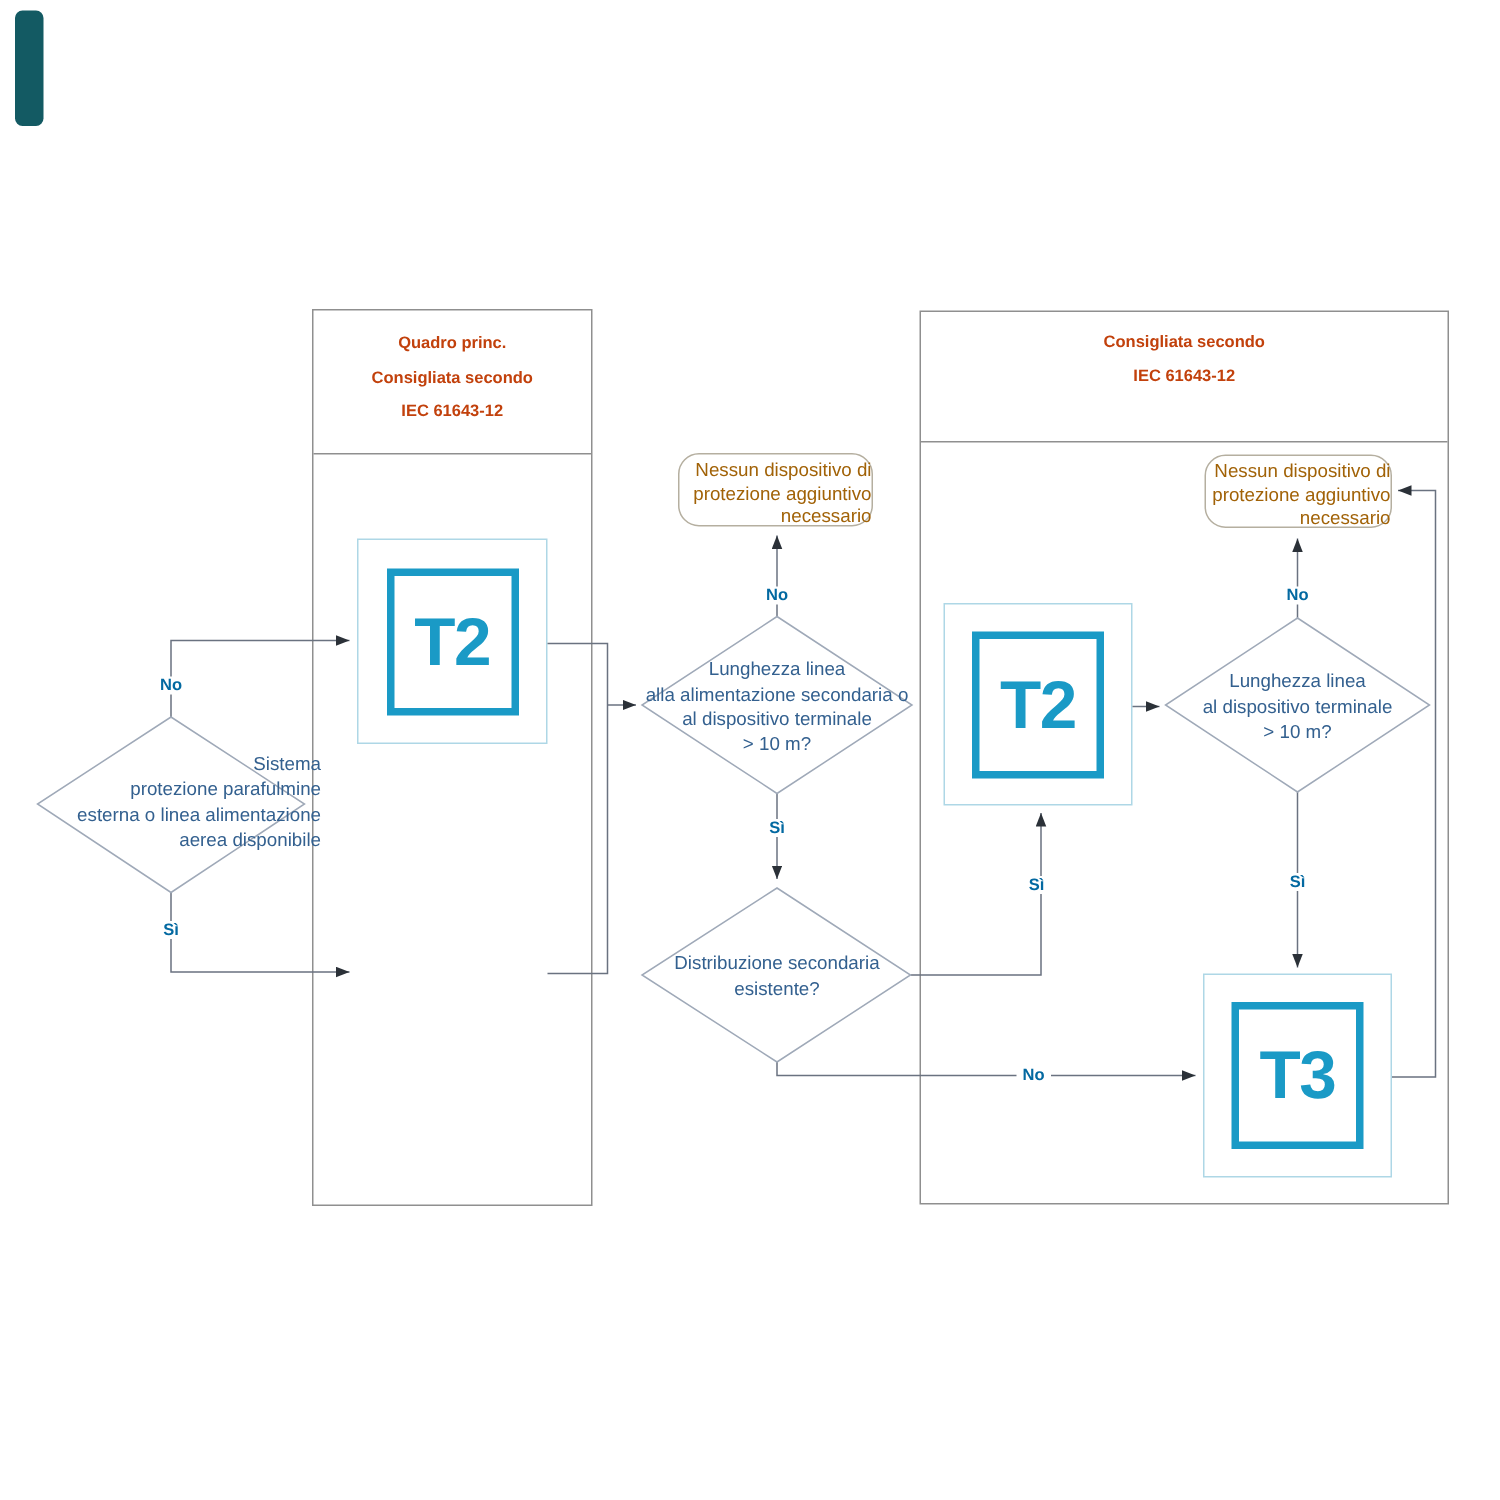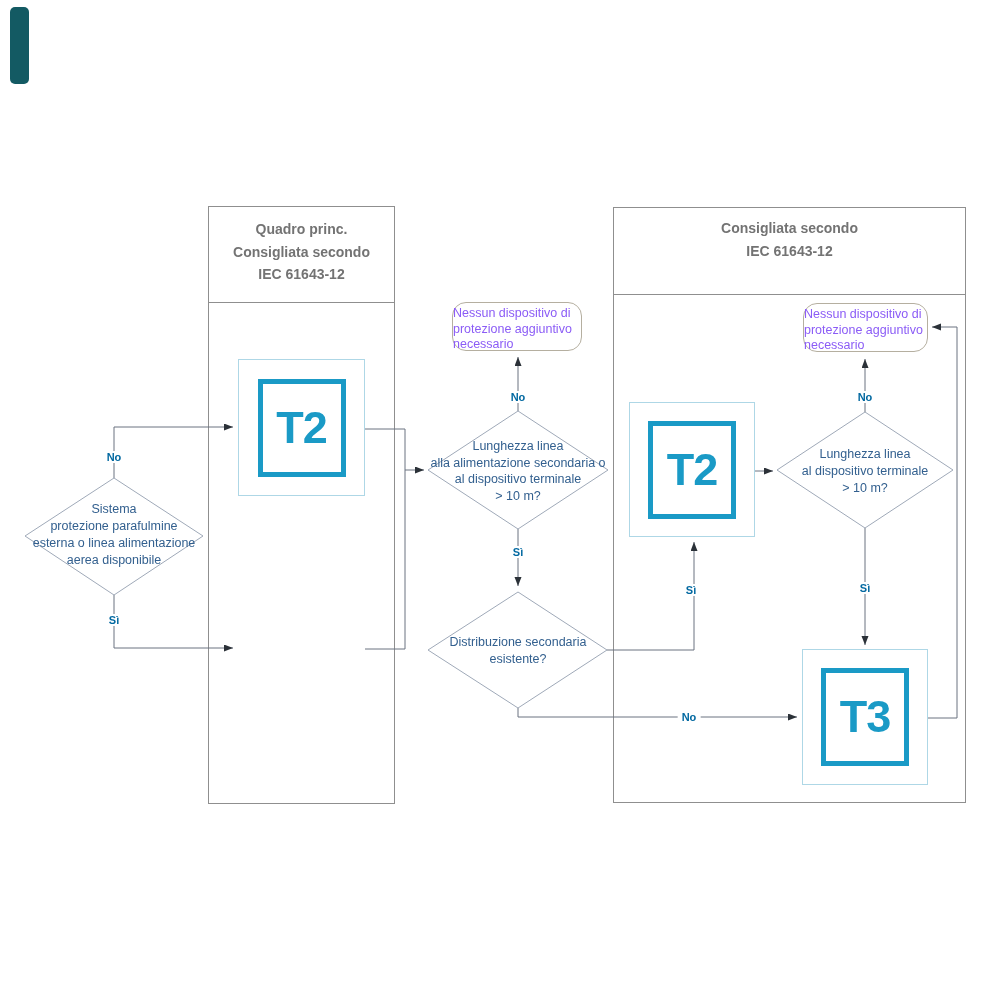--- a/index.html
+++ b/index.html
@@ -7,44 +7,44 @@
           font-family:"Liberation Sans","DejaVu Sans",sans-serif;}
   .abs{position:absolute;box-sizing:border-box;}
   svg.wires{position:absolute;left:0;top:0;width:1000px;height:1000px;}
 
   
   .brand-mark{left:10px;top:7px;width:19px;height:77px;border-radius:5px;background:#135a63;}
 
   
   .panel{border:1px solid #8f8f8f;background:#ffffff;}
   .panel-header{position:absolute;left:0;top:0;width:100%;border-bottom:1px solid #8f8f8f;
-                text-align:center;color:#737373;font-weight:bold;font-size:14px;line-height:22.5px;}
+                text-align:center;color:#c2410c;font-weight:bold;font-size:11px;line-height:22.5px;}
   .panel-main{left:208px;top:206px;width:187px;height:598px;}
   .panel-main .panel-header{height:84px;padding-top:11px;}
   .panel-secondary{left:613px;top:207px;width:353px;height:596px;}
   .panel-secondary .panel-header{height:77px;padding-top:9px;}
 
   
   .dev-outer{border:1px solid #aed7e6;background:#ffffff;display:flex;align-items:center;justify-content:center;}
   .dev-inner{width:78px;height:88px;border:5px solid #1a9ac6;display:flex;align-items:center;justify-content:center;
              color:#1a9ac6;font-weight:bold;font-size:45px;letter-spacing:-1px;background:#ffffff;}
   .dev-t2-main{left:238px;top:359px;width:127px;height:137px;}
   .dev-t1-main{left:238px;top:583px;width:127px;height:135px;}
   .dev-t2-sec{left:629px;top:402px;width:126px;height:135px;}
   .dev-t3{left:802px;top:649px;width:126px;height:136px;}
 
   
-  .outcome{border:1.3px solid #b5afa0;border-radius:14px;background:#ffffff;color:#8b5cf6;
-           font-size:12.5px;line-height:15.5px;text-align:left;}
+  .outcome{border:1.3px solid #b5afa0;border-radius:14px;background:#ffffff;color:#a16207;
+           font-size:12.5px;line-height:15.5px;text-align:right;}
   .outcome-mid{left:452px;top:302px;width:130px;height:49px;padding-top:3px;}
   .outcome-right{left:803px;top:303px;width:125px;height:49px;padding-top:3px;}
 
   
   .dtext{color:#33608f;text-align:center;font-size:12.5px;}
-  .dtext-start{left:14px;top:501px;width:200px;line-height:17px;}
+  .dtext-start{left:14px;top:501px;width:200px;line-height:17px;text-align:right;}
   .dtext-mid{left:413px;top:438px;width:210px;line-height:16.5px;}
   .dtext-secondary{left:418px;top:634px;width:200px;line-height:17px;}
   .dtext-right{left:775px;top:446px;width:180px;line-height:17px;}
 
   
   .yn{color:#0369a1;font-weight:bold;font-size:11px;background:#ffffff;padding:0 4px;
       transform:translate(-50%,-50%);white-space:nowrap;}
 </style>
 </head>
 <body>

